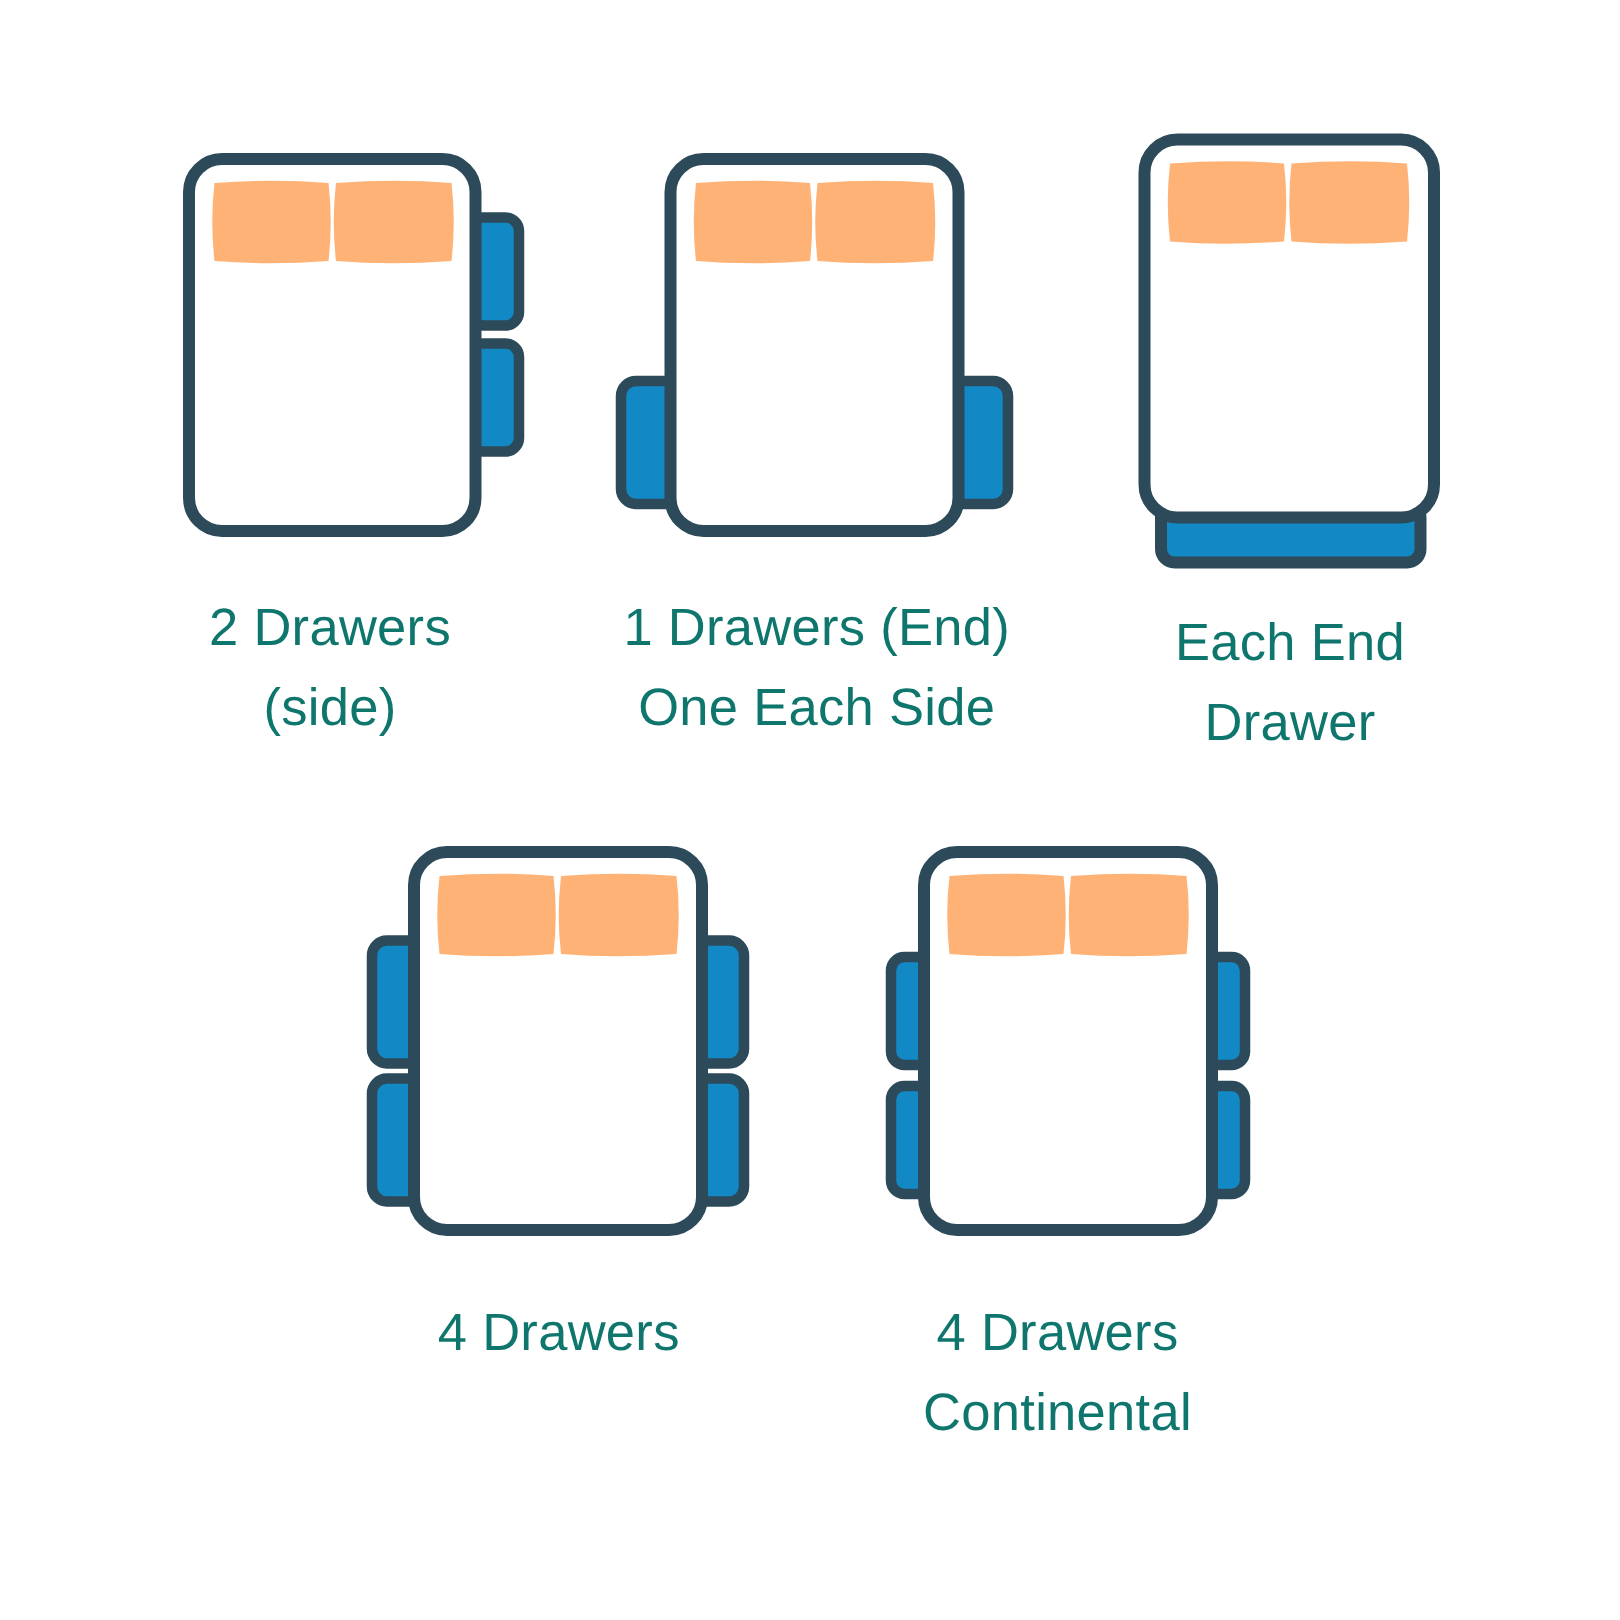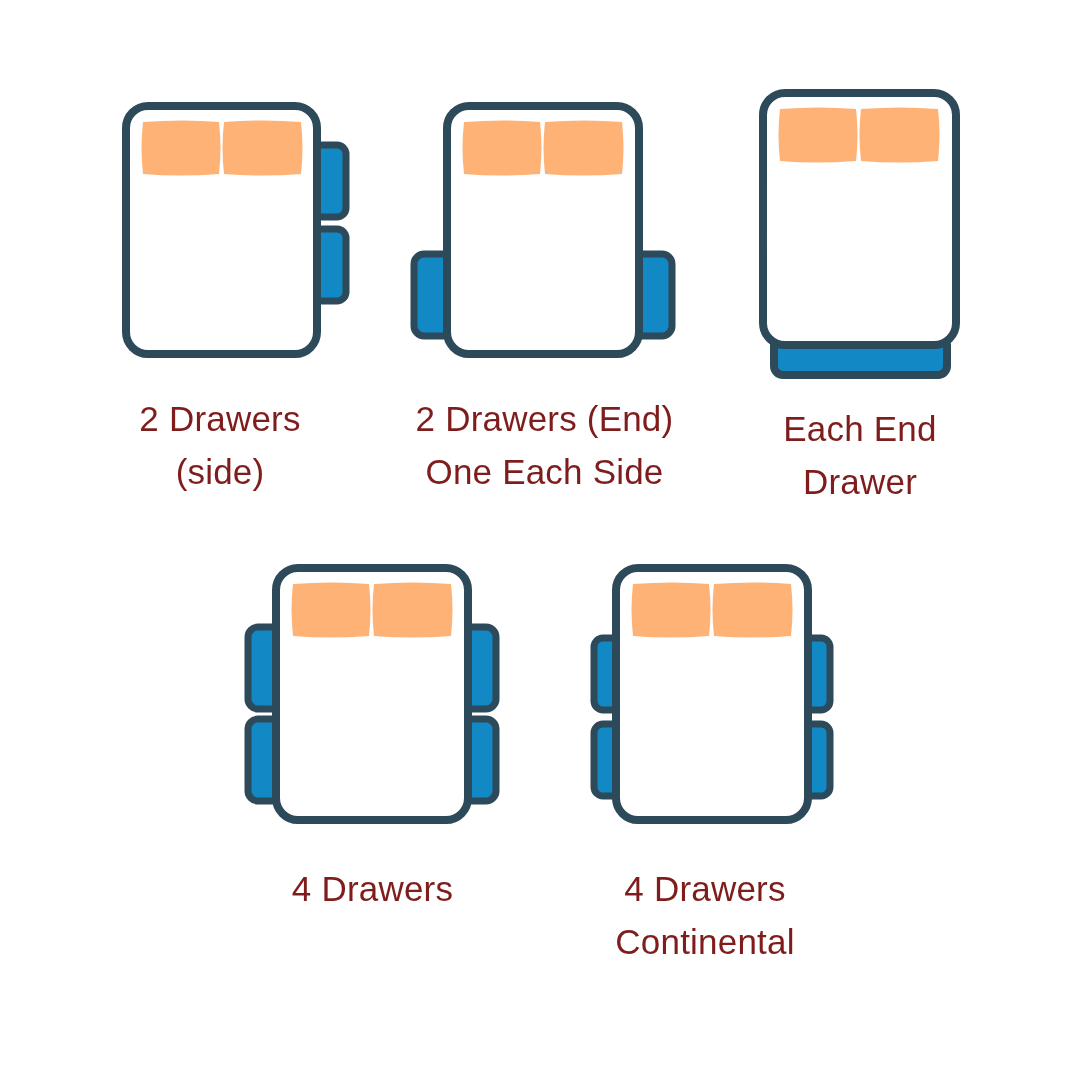--- a/index.html
+++ b/index.html
@@ -17,21 +17,21 @@
   }
   .bed-cell {
     position: absolute;
   }
   .bed-svg {
     display: block;
   }
   .caption {
     position: absolute;
     text-align: center;
-    color: #7f1d1d;
+    color: #0f766e;
     font-family: "Liberation Sans", sans-serif;
     font-size: 35px;
     line-height: 1.52;
     letter-spacing: 0.2px;
     font-weight: 400;
     white-space: pre-line;
   }
 </style>
 </head>
 <body>
@@ -63,21 +63,21 @@
         <rect x="16" y="166" width="40" height="82" rx="10" ry="10" fill="#1288c4" stroke="#2d4a5a" stroke-width="7"></rect>
         <rect x="234" y="166" width="40" height="82" rx="10" ry="10" fill="#1288c4" stroke="#2d4a5a" stroke-width="7"></rect>
       </g>
       <rect x="49" y="18" width="192" height="248" rx="22" ry="22" fill="#ffffff" stroke="#2d4a5a" stroke-width="8"></rect>
       <g>
         <path d="M66 34 q40 -3 76 0 q3 26 0 52 q-40 3 -76 0 q-3 -26 0 -52 z" fill="#ffb276"></path>
         <path d="M147 34 q40 -3 77 0 q3 26 0 52 q-40 3 -77 0 q-3 -26 0 -52 z" fill="#ffb276"></path>
       </g>
     </svg>
   </div>
-  <div class="caption" style="left:372px; top:392px; width:345px;">2 Drawers (End)
+  <div class="caption" style="left:372px; top:392px; width:345px;">1 Drawers (End)
 One Each Side</div>
 
   <div class="bed-cell" style="left:750px; top:78px;">
     <svg class="bed-svg" width="230" height="310" viewBox="0 0 230 310">
       <rect x="24" y="258" width="173" height="39" rx="9" ry="9" fill="#1288c4" stroke="#2d4a5a" stroke-width="8"></rect>
       <rect x="13" y="15" width="193" height="252" rx="22" ry="22" fill="#ffffff" stroke="#2d4a5a" stroke-width="8"></rect>
       <g>
         <path d="M30 31 q40 -3 76 0 q3 26 0 52 q-40 3 -76 0 q-3 -26 0 -52 z" fill="#ffb276"></path>
         <path d="M111 31 q40 -3 77 0 q3 26 0 52 q-40 3 -77 0 q-3 -26 0 -52 z" fill="#ffb276"></path>
       </g>

